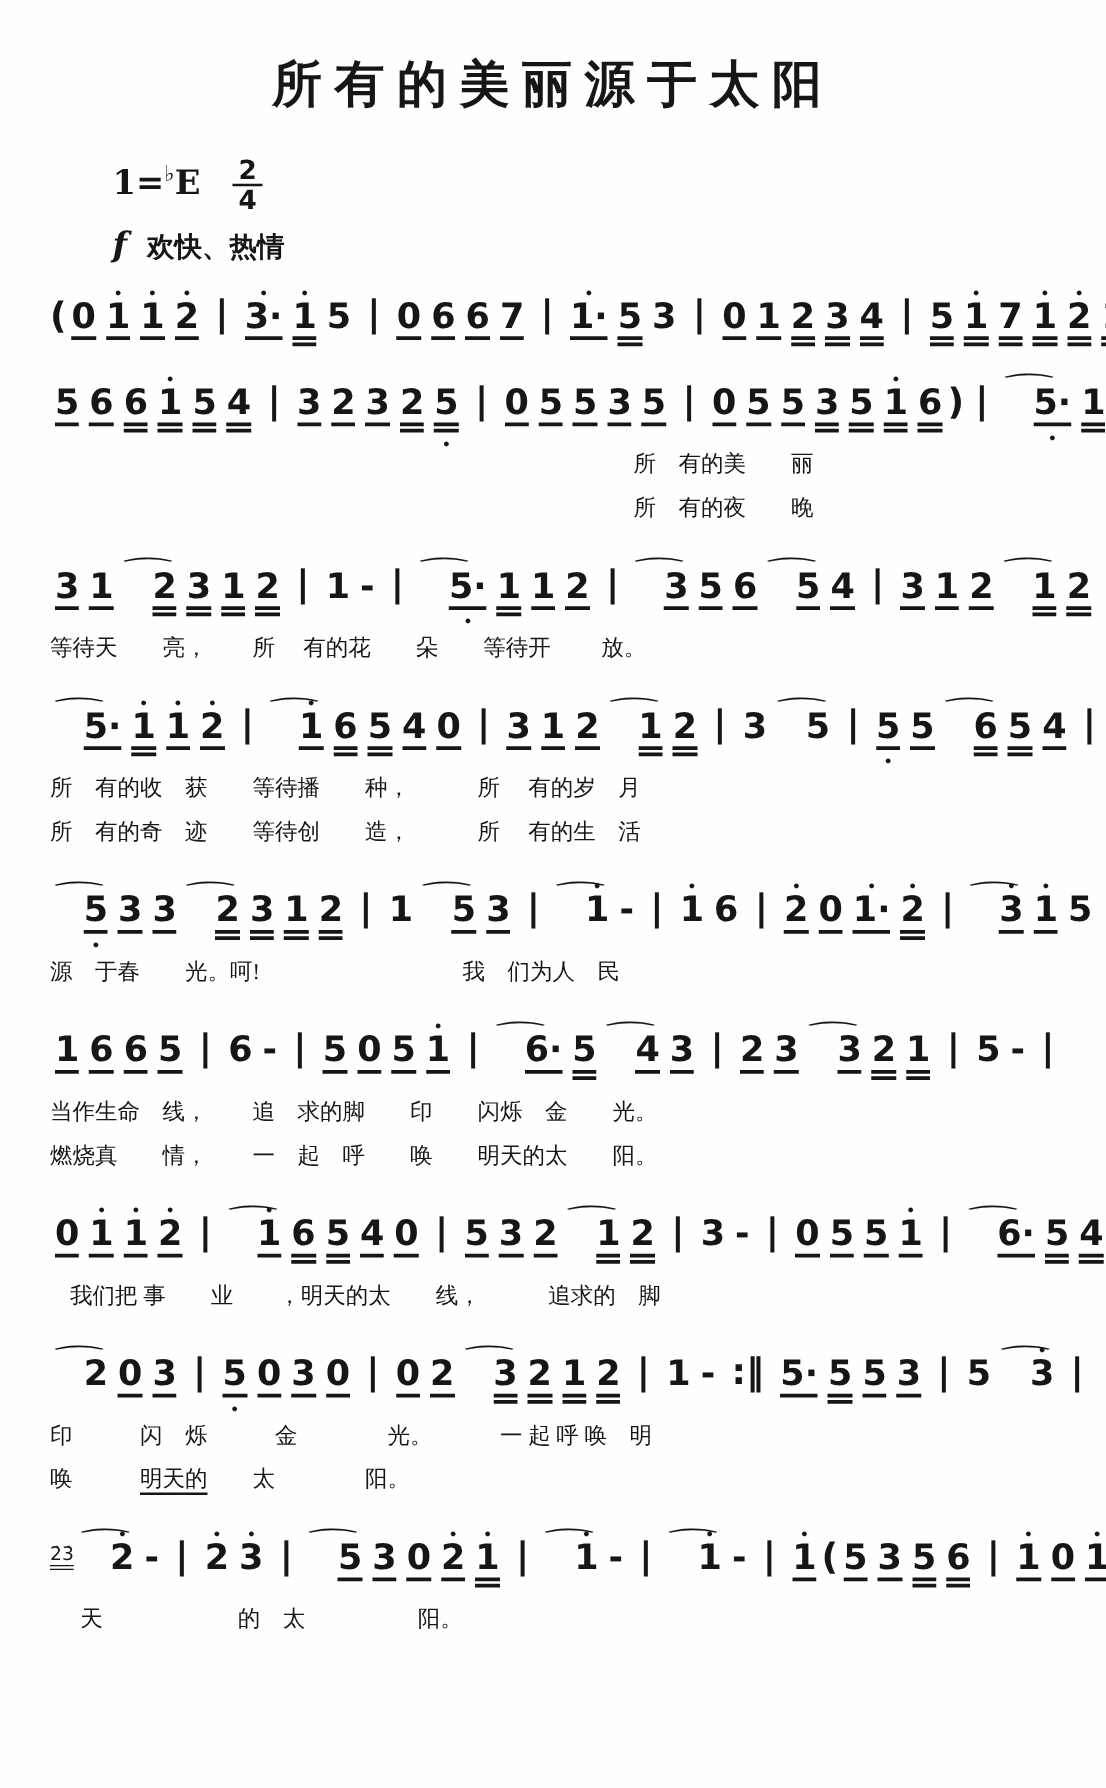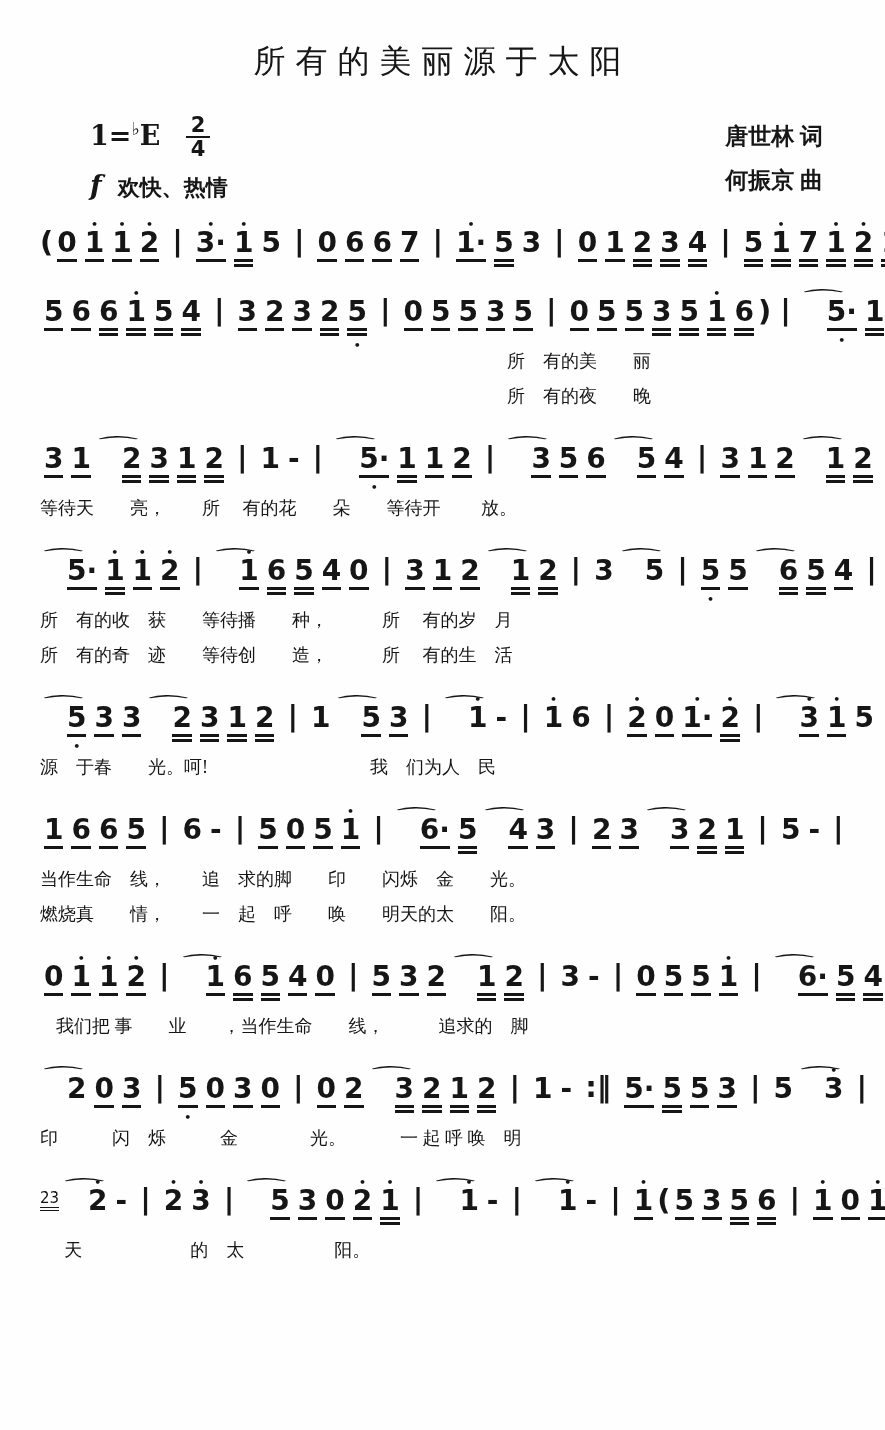--- a/index.html
+++ b/index.html
@@ -3,21 +3,21 @@
 <meta charset="utf-8">
 <style>
   html,body{margin:0;padding:0;background:#e8e8e8;}
   .page{
     width:885px;height:1430px;box-sizing:border-box;overflow:hidden;
     margin:0 auto;background:#fefefe;color:#161616;
     font-family:"Liberation Serif","DejaVu Serif",serif;
     padding:30px 26px 0;
   }
   .title{
-    text-align:center;font-size:32px;font-weight:400;letter-spacing:10px;
+    text-align:center;font-size:40px;font-weight:700;letter-spacing:10px;
     margin:10px 0 30px;font-family:"Liberation Serif",serif;
   }
   .meta{display:flex;justify-content:space-between;align-items:center;padding:0 36px 4px 64px;}
   .keyline{font-size:27px;font-weight:bold;font-family:"DejaVu Serif",serif;}
   .flat{vertical-align:super;font-size:0.65em;}
   .frac{display:inline-flex;flex-direction:column;text-align:center;vertical-align:middle;
         margin-left:16px;font-size:21px;line-height:1.05;font-family:"DejaVu Sans",sans-serif;}
   .frac .num{border-bottom:2px solid #161616;padding:0 5px;}
   .frac .den{padding:0 5px;}
   .tempoline{margin-top:10px;white-space:nowrap;}
@@ -58,24 +58,20 @@
         <span class="frac">
           <span class="num">2</span>
           <span class="den">4</span>
         </span>
       </div>
       <div class="tempoline">
         <span class="dyn">f</span>
         <span class="tempo">欢快、热情</span>
       </div>
     </div>
-    <div class="meta-right">
-      <div>唐世林 词</div>
-      <div>何振京 曲</div>
-    </div>
   </div>
 
   <div class="systems">
       <div class="system">
         <div class="notation"><span class="paren">(</span><span class="note"><span class="dg u1">0</span></span><span class="note"><span class="dg u1">1</span><span class="nd top">•</span></span><span class="note"><span class="dg u1">1</span><span class="nd top">•</span></span><span class="note"><span class="dg u1">2</span><span class="nd top">•</span></span><span class="bar">|</span><span class="note"><span class="dg u1">3·</span><span class="nd top">•</span></span><span class="note"><span class="dg u2">1</span><span class="nd top">•</span></span><span class="note"><span class="dg">5</span></span><span class="bar">|</span><span class="note"><span class="dg u1">0</span></span><span class="note"><span class="dg u1">6</span></span><span class="note"><span class="dg u1">6</span></span><span class="note"><span class="dg u1">7</span></span><span class="bar">|</span><span class="note"><span class="dg u1">1·</span><span class="nd top">•</span></span><span class="note"><span class="dg u2">5</span></span><span class="note"><span class="dg">3</span></span><span class="bar">|</span><span class="note"><span class="dg u1">0</span></span><span class="note"><span class="dg u1">1</span></span><span class="note"><span class="dg u2">2</span></span><span class="note"><span class="dg u2">3</span></span><span class="note"><span class="dg u2">4</span></span><span class="bar">|</span><span class="note"><span class="dg u2">5</span></span><span class="note"><span class="dg u2">1</span><span class="nd top">•</span></span><span class="note"><span class="dg u2">7</span></span><span class="note"><span class="dg u2">1</span><span class="nd top">•</span></span><span class="note"><span class="dg u2">2</span><span class="nd top">•</span></span><span class="note"><span class="dg u2">1</span><span class="nd top">•</span></span></div>
       </div>
       <div class="system">
         <div class="notation"><span class="note"><span class="dg u1">5</span></span><span class="note"><span class="dg u1">6</span></span><span class="note"><span class="dg u2">6</span></span><span class="note"><span class="dg u2">1</span><span class="nd top">•</span></span><span class="note"><span class="dg u2">5</span></span><span class="note"><span class="dg u2">4</span></span><span class="bar">|</span><span class="note"><span class="dg u1">3</span></span><span class="note"><span class="dg u1">2</span></span><span class="note"><span class="dg u1">3</span></span><span class="note"><span class="dg u2">2</span></span><span class="note"><span class="dg u2">5</span><span class="nd bot">•</span></span><span class="bar">|</span><span class="note"><span class="dg u1">0</span></span><span class="note"><span class="dg u1">5</span></span><span class="note"><span class="dg u1">5</span></span><span class="note"><span class="dg u1">3</span></span><span class="note"><span class="dg u1">5</span></span><span class="bar">|</span><span class="note"><span class="dg u1">0</span></span><span class="note"><span class="dg u1">5</span></span><span class="note"><span class="dg u1">5</span></span><span class="note"><span class="dg u2">3</span></span><span class="note"><span class="dg u2">5</span></span><span class="note"><span class="dg u2">1</span><span class="nd top">•</span></span><span class="note"><span class="dg u2">6</span></span><span class="paren">)</span><span class="bar">|</span><span class="arc">⌒</span><span class="note"><span class="dg u1">5·</span><span class="nd bot">•</span></span><span class="note"><span class="dg u2">1</span></span></div>
         <div class="lyric" style="padding-left: 58%;"><span class="lseg">所　有的美　　丽</span></div>
         <div class="lyric" style="padding-left: 58%;"><span class="lseg">所　有的夜　　晚</span></div>
@@ -93,24 +89,25 @@
         <div class="notation"><span class="arc">⌒</span><span class="note"><span class="dg u1">5</span><span class="nd bot">•</span></span><span class="note"><span class="dg u1">3</span></span><span class="note"><span class="dg u1">3</span></span><span class="arc">⌒</span><span class="note"><span class="dg u2">2</span></span><span class="note"><span class="dg u2">3</span></span><span class="note"><span class="dg u2">1</span></span><span class="note"><span class="dg u2">2</span></span><span class="bar">|</span><span class="note"><span class="dg">1</span></span><span class="arc">⌒</span><span class="note"><span class="dg u1">5</span></span><span class="note"><span class="dg u1">3</span></span><span class="bar">|</span><span class="arc">⌒</span><span class="note"><span class="dg">1</span><span class="nd top">•</span></span><span class="note"><span class="dg">-</span></span><span class="bar">|</span><span class="note"><span class="dg">1</span><span class="nd top">•</span></span><span class="note"><span class="dg">6</span></span><span class="bar">|</span><span class="note"><span class="dg u1">2</span><span class="nd top">•</span></span><span class="note"><span class="dg u1">0</span></span><span class="note"><span class="dg u1">1·</span><span class="nd top">•</span></span><span class="note"><span class="dg u2">2</span><span class="nd top">•</span></span><span class="bar">|</span><span class="arc">⌒</span><span class="note"><span class="dg u1">3</span><span class="nd top">•</span></span><span class="note"><span class="dg u1">1</span><span class="nd top">•</span></span><span class="note"><span class="dg">5</span></span></div>
         <div class="lyric"><span class="lseg">源　于春　　光。呵!　　　　　　　　　我　们为人　民</span></div>
       </div>
       <div class="system">
         <div class="notation"><span class="note"><span class="dg u1">1</span></span><span class="note"><span class="dg u1">6</span></span><span class="note"><span class="dg u1">6</span></span><span class="note"><span class="dg u1">5</span></span><span class="bar">|</span><span class="note"><span class="dg">6</span></span><span class="note"><span class="dg">-</span></span><span class="bar">|</span><span class="note"><span class="dg u1">5</span></span><span class="note"><span class="dg u1">0</span></span><span class="note"><span class="dg u1">5</span></span><span class="note"><span class="dg u1">1</span><span class="nd top">•</span></span><span class="bar">|</span><span class="arc">⌒</span><span class="note"><span class="dg u1">6·</span></span><span class="note"><span class="dg u2">5</span></span><span class="arc">⌒</span><span class="note"><span class="dg u1">4</span></span><span class="note"><span class="dg u1">3</span></span><span class="bar">|</span><span class="note"><span class="dg u1">2</span></span><span class="note"><span class="dg u1">3</span></span><span class="arc">⌒</span><span class="note"><span class="dg u1">3</span></span><span class="note"><span class="dg u2">2</span></span><span class="note"><span class="dg u2">1</span></span><span class="bar">|</span><span class="note"><span class="dg">5</span></span><span class="note"><span class="dg">-</span></span><span class="bar">|</span></div>
         <div class="lyric"><span class="lseg">当作生命　线，　　追　求的脚　　印　　闪烁　金　　光。</span></div>
         <div class="lyric"><span class="lseg">燃烧真　　情，　　一　起　呼　　唤　　明天的太　　阳。</span></div>
       </div>
       <div class="system">
         <div class="notation"><span class="note"><span class="dg u1">0</span></span><span class="note"><span class="dg u1">1</span><span class="nd top">•</span></span><span class="note"><span class="dg u1">1</span><span class="nd top">•</span></span><span class="note"><span class="dg u1">2</span><span class="nd top">•</span></span><span class="bar">|</span><span class="arc">⌒</span><span class="note"><span class="dg u1">1</span><span class="nd top">•</span></span><span class="note"><span class="dg u2">6</span></span><span class="note"><span class="dg u2">5</span></span><span class="note"><span class="dg u1">4</span></span><span class="note"><span class="dg u1">0</span></span><span class="bar">|</span><span class="note"><span class="dg u1">5</span></span><span class="note"><span class="dg u1">3</span></span><span class="note"><span class="dg u1">2</span></span><span class="arc">⌒</span><span class="note"><span class="dg u2">1</span></span><span class="note"><span class="dg u2">2</span></span><span class="bar">|</span><span class="note"><span class="dg">3</span></span><span class="note"><span class="dg">-</span></span><span class="bar">|</span><span class="note"><span class="dg u1">0</span></span><span class="note"><span class="dg u1">5</span></span><span class="note"><span class="dg u1">5</span></span><span class="note"><span class="dg u1">1</span><span class="nd top">•</span></span><span class="bar">|</span><span class="arc">⌒</span><span class="note"><span class="dg u1">6·</span></span><span class="note"><span class="dg u2">5</span></span><span class="note"><span class="dg u2">4</span></span></div>
-        <div class="lyric" style="padding-left: 2%;"><span class="lseg">我们把 事　　业　　，当作生命　　线，　　　追求的　脚</span></div>
+        <div class="lyric" style="padding-left: 2%;"><span class="lseg">我们把 事　　业　　，明天的太　　线，　　　追求的　脚</span></div>
       </div>
       <div class="system">
         <div class="notation"><span class="arc">⌒</span><span class="note"><span class="dg">2</span></span><span class="note"><span class="dg u1">0</span></span><span class="note"><span class="dg u1">3</span></span><span class="bar">|</span><span class="note"><span class="dg u1">5</span><span class="nd bot">•</span></span><span class="note"><span class="dg u1">0</span></span><span class="note"><span class="dg u1">3</span></span><span class="note"><span class="dg u1">0</span></span><span class="bar">|</span><span class="note"><span class="dg u1">0</span></span><span class="note"><span class="dg u1">2</span></span><span class="arc">⌒</span><span class="note"><span class="dg u2">3</span></span><span class="note"><span class="dg u2">2</span></span><span class="note"><span class="dg u2">1</span></span><span class="note"><span class="dg u2">2</span></span><span class="bar">|</span><span class="note"><span class="dg">1</span></span><span class="note"><span class="dg">-</span></span><span class="bar">:‖</span><span class="note"><span class="dg u1">5·</span></span><span class="note"><span class="dg u2">5</span></span><span class="note"><span class="dg u1">5</span></span><span class="note"><span class="dg u1">3</span></span><span class="bar">|</span><span class="note"><span class="dg">5</span></span><span class="arc">⌒</span><span class="note"><span class="dg">3</span><span class="nd top">•</span></span><span class="bar">|</span></div>
         <div class="lyric"><span class="lseg">印　　　闪　烁　　　金　　　　光。　　　一 起 呼 唤　明</span></div>
+        <div class="lyric"><span class="lseg">唤　　　</span><span class="lseg u">明天的</span><span class="lseg">　　太　　　　阳。</span></div>
       </div>
       <div class="system">
         <div class="notation"><span class="grace">2̇3̇</span><span class="arc">⌒</span><span class="note"><span class="dg">2</span><span class="nd top">•</span></span><span class="note"><span class="dg">-</span></span><span class="bar">|</span><span class="note"><span class="dg">2</span><span class="nd top">•</span></span><span class="note"><span class="dg">3</span><span class="nd top">•</span></span><span class="bar">|</span><span class="arc">⌒</span><span class="note"><span class="dg u1">5</span></span><span class="note"><span class="dg u1">3</span></span><span class="note"><span class="dg u1">0</span></span><span class="note"><span class="dg u1">2</span><span class="nd top">•</span></span><span class="note"><span class="dg u2">1</span><span class="nd top">•</span></span><span class="bar">|</span><span class="arc">⌒</span><span class="note"><span class="dg">1</span><span class="nd top">•</span></span><span class="note"><span class="dg">-</span></span><span class="bar">|</span><span class="arc">⌒</span><span class="note"><span class="dg">1</span><span class="nd top">•</span></span><span class="note"><span class="dg">-</span></span><span class="bar">|</span><span class="note"><span class="dg u1">1</span><span class="nd top">•</span></span><span class="paren">(</span><span class="note"><span class="dg u1">5</span></span><span class="note"><span class="dg u1">3</span></span><span class="note"><span class="dg u2">5</span></span><span class="note"><span class="dg u2">6</span></span><span class="bar">|</span><span class="note"><span class="dg u1">1</span><span class="nd top">•</span></span><span class="note"><span class="dg u1">0</span></span><span class="note"><span class="dg u1">1</span><span class="nd top">•</span></span></div>
         <div class="lyric" style="padding-left: 3%;"><span class="lseg">天　　　　　　的　太　　　　　阳。</span></div>
       </div>
     </div>
 </div>
 
 </body></html>

